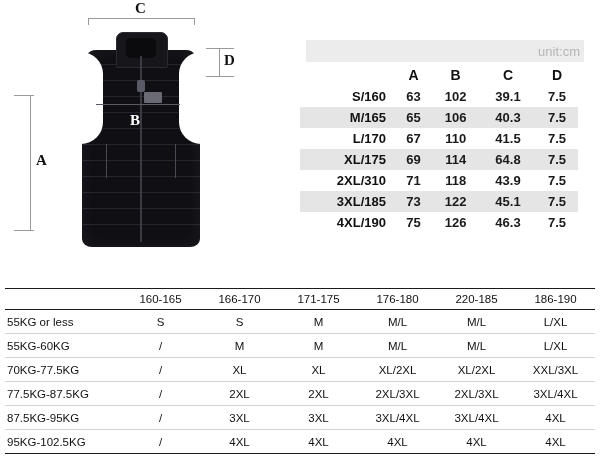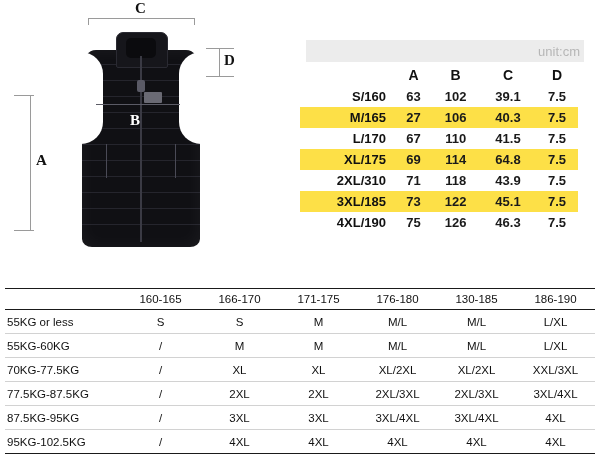--- a/index.html
+++ b/index.html
@@ -188,21 +188,21 @@
     font-size: 14px;
     color: #111;
   }
   table.sizes td.rowhead {
     text-align: right;
     padding-right: 10px;
     width: 84px;
     color: #111;
   }
   table.sizes tr.alt {
-    background: #fde047;
+    background: #e5e5e5;
   }
   table.sizes tr.headrow {
     background: transparent;
   }
   .band {
     position: absolute;
     left: 6px;
     top: 0px;
     width: 278px;
     height: 22px;
@@ -323,21 +323,21 @@
       <tbody>
         <tr>
           <td class="rowhead">S/160</td>
           <td>63</td>
           <td>102</td>
           <td>39.1</td>
           <td>7.5</td>
         </tr>
         <tr class="alt">
           <td class="rowhead">M/165</td>
-          <td>27</td>
+          <td>65</td>
           <td>106</td>
           <td>40.3</td>
           <td>7.5</td>
         </tr>
         <tr>
           <td class="rowhead">L/170</td>
           <td>67</td>
           <td>110</td>
           <td>41.5</td>
           <td>7.5</td>
@@ -377,21 +377,21 @@
 
 <div class="bottom">
   <table class="fit">
     <thead>
       <tr>
         <th class="corner"></th>
         <th>160-165</th>
         <th>166-170</th>
         <th>171-175</th>
         <th>176-180</th>
-        <th>130-185</th>
+        <th>220-185</th>
         <th>186-190</th>
       </tr>
     </thead>
     <tbody>
       <tr>
         <td class="rowhead">55KG or less</td>
         <td>S</td>
         <td>S</td>
         <td>M</td>
         <td>M/L</td>

